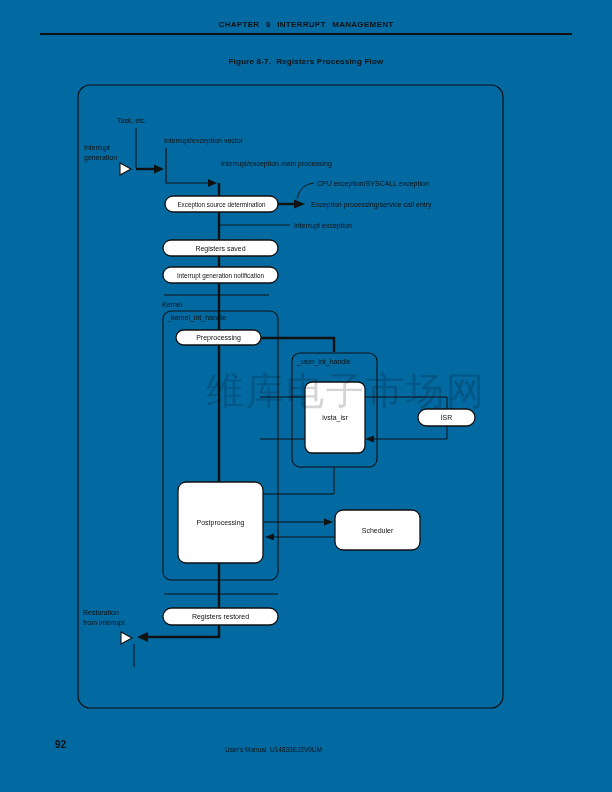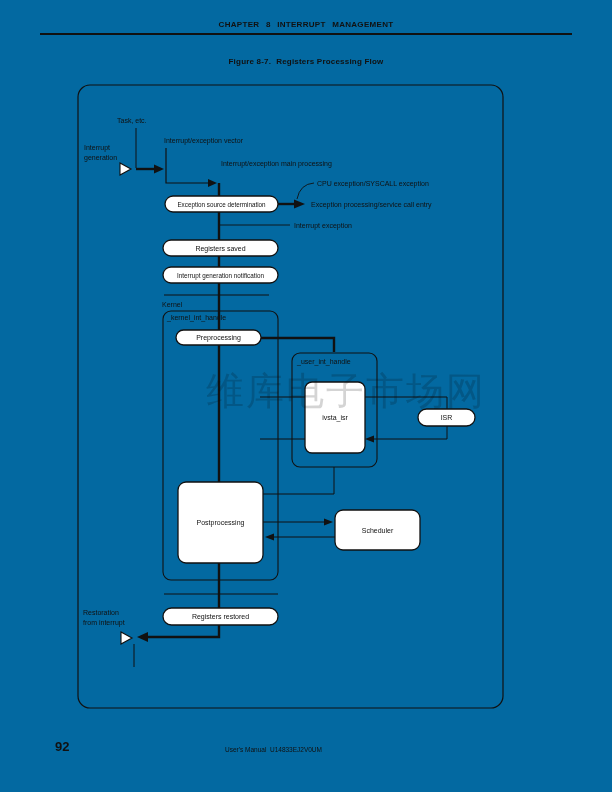--- a/index.html
+++ b/index.html
@@ -11,21 +11,21 @@
   
   #chapter-header{
     left:0;top:20px;width:612px;text-align:center;
     font-size:8px;font-weight:bold;letter-spacing:.3px;word-spacing:4px;color:#111;
   }
   #header-rule{left:40px;top:33px;width:532px;height:2px;background:#111;}
   #figure-title{
     left:0;top:57px;width:612px;display:flex;justify-content:center;gap:5px;
     font-size:8px;font-weight:bold;color:#111;letter-spacing:.2px;
   }
-  #page-number{left:55px;top:739px;font-size:13px;font-weight:bold;color:#111;text-align:right;}
+  #page-number{left:55px;top:739px;font-size:10px;font-weight:bold;color:#111;text-align:right;}
   #footer-text{left:225px;top:746px;font-size:6.5px;color:#111;white-space:pre;}
   
   .lbl{position:absolute;font-size:7px;color:#111;white-space:nowrap;line-height:9.5px;}
   .node-lbl{
     position:absolute;display:flex;align-items:center;justify-content:center;
     font-size:7px;color:#111;text-align:center;white-space:nowrap;
   }
   .fs-small{font-size:6.3px;}
   
   #watermark{

